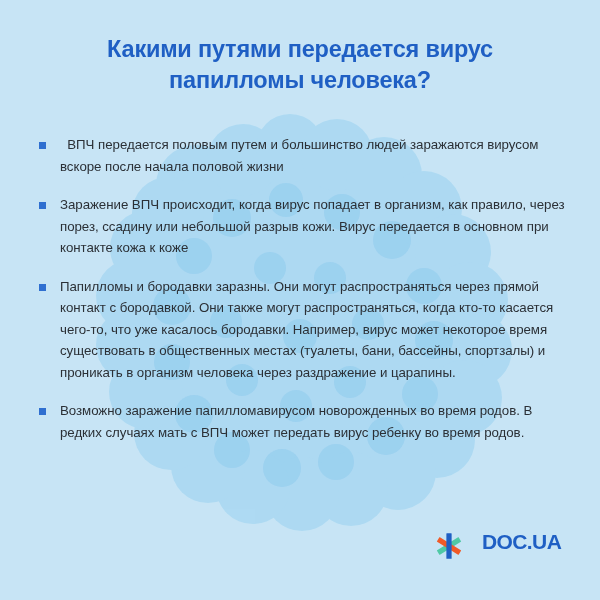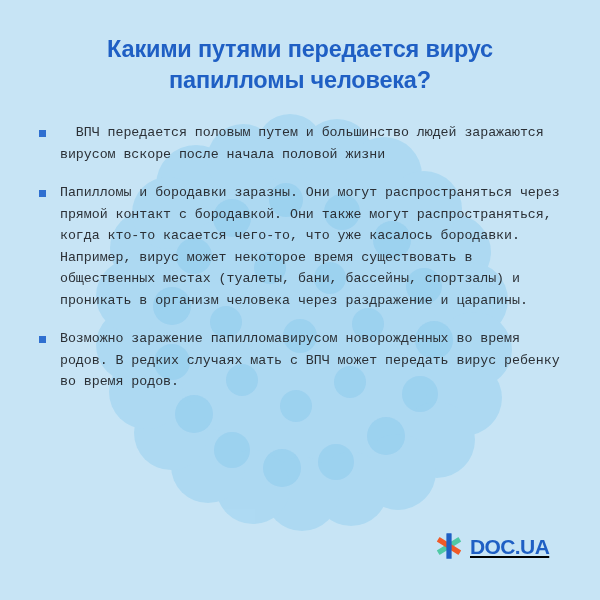--- a/index.html
+++ b/index.html
@@ -43,23 +43,22 @@
     font-weight: bold;
     letter-spacing: -0.2px;
     color: #1f5fc4;
   }
 
   
   #list {
     position: absolute;
     z-index: 2;
     left: 38px;
-    top: 122px;
+    top: 134px;
     width: 528px;
-    font-family: Liberation Mono, monospace;
   }
 
   .bullet-row {
     position: relative;
     display: block;
     padding-left: 22px;
     margin-bottom: 17px;
   }
 
   .bullet-marker {
@@ -80,23 +79,22 @@
     white-space: pre-wrap;
   }
 
   
   #logo {
     position: absolute;
     z-index: 2;
     left: 434px;
     top: 531px;
     display: flex;
-    align-items: center;
-    gap: 6px;
-    text-decoration: underline;
+    align-items: flex-start;
+    gap: 18px;
   }
 
   #logo-mark {
     width: 30px;
     height: 30px;
     display: block;
   }
 
   #logo-text {
     font-size: 21px;
@@ -173,20 +171,24 @@
 
   <div id="title">Какими путями передается вирус папилломы человека?</div>
 
   <div id="list">
 
     <div class="bullet-row">
       <span class="bullet-marker"></span>
       <span class="bullet-text">  ВПЧ передается половым путем и большинство людей заражаются вирусом вскоре после начала половой жизни</span>
     </div>
 
+    <div class="bullet-row">
+      <span class="bullet-marker"></span>
+      <span class="bullet-text">Заражение ВПЧ происходит, когда вирус попадает в организм, как правило, через порез, ссадину или небольшой разрыв кожи. Вирус передается в основном при контакте кожа к коже</span>
+    </div>
 
     <div class="bullet-row">
       <span class="bullet-marker"></span>
       <span class="bullet-text">Папилломы и бородавки заразны. Они могут распространяться через прямой контакт с бородавкой. Они также могут распространяться, когда кто-то касается чего-то, что уже касалось бородавки. Например, вирус может некоторое время существовать в общественных местах (туалеты, бани, бассейны, спортзалы) и проникать в организм человека через раздражение и царапины.</span>
     </div>
 
     <div class="bullet-row">
       <span class="bullet-marker"></span>
       <span class="bullet-text">Возможно заражение папилломавирусом новорожденных во время родов. В редких случаях мать с ВПЧ может передать вирус ребенку во время родов.</span>
     </div>

